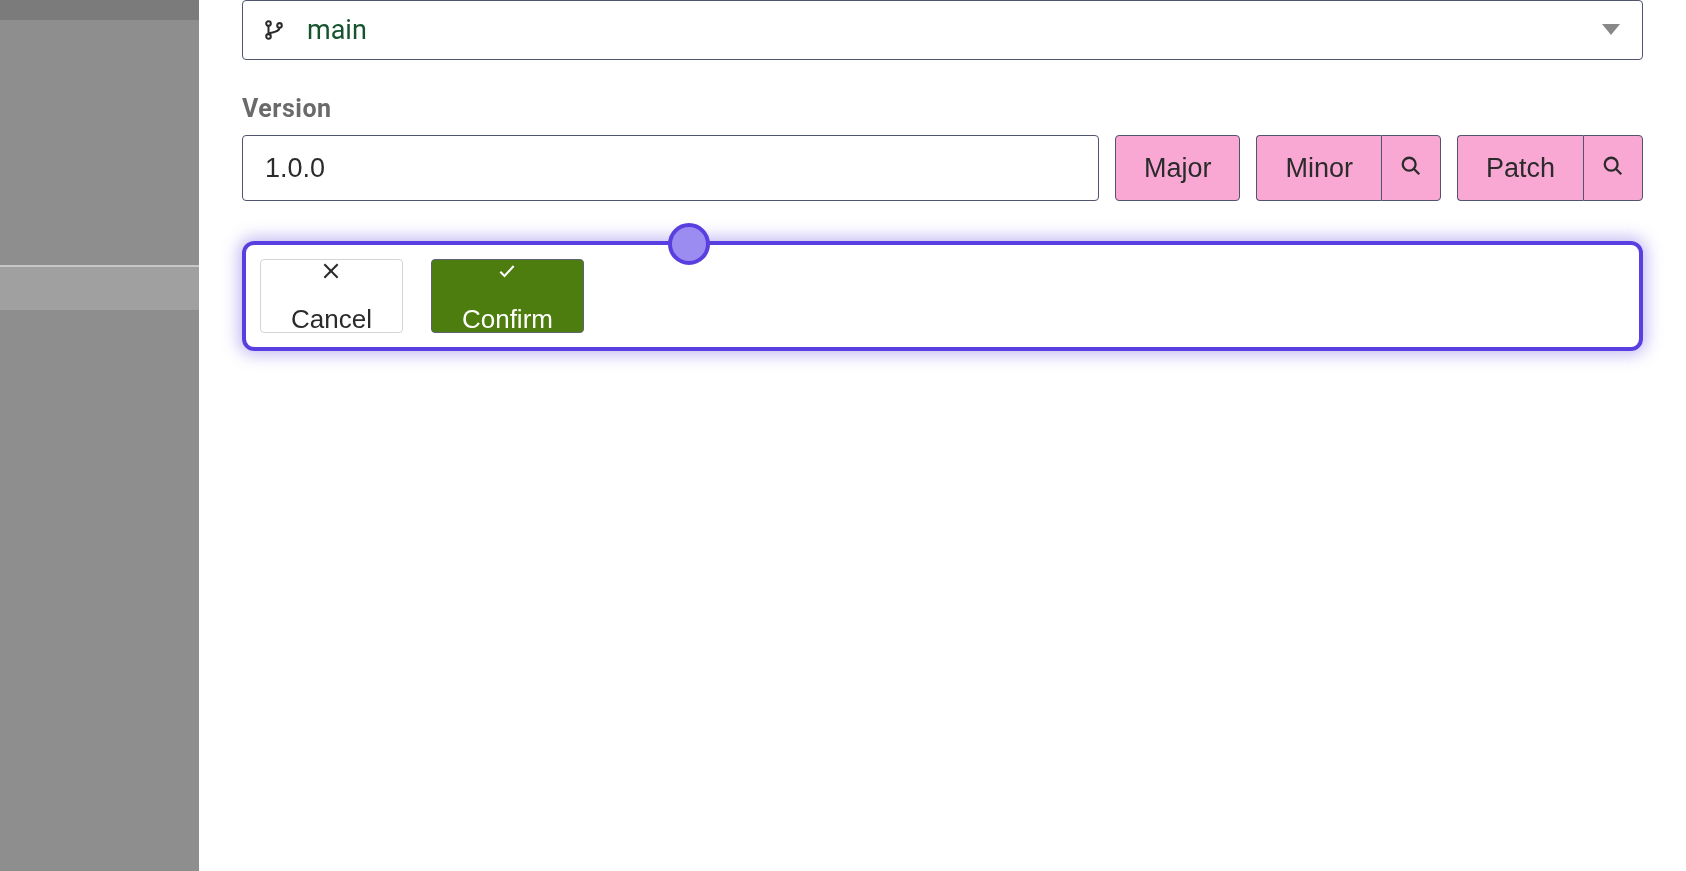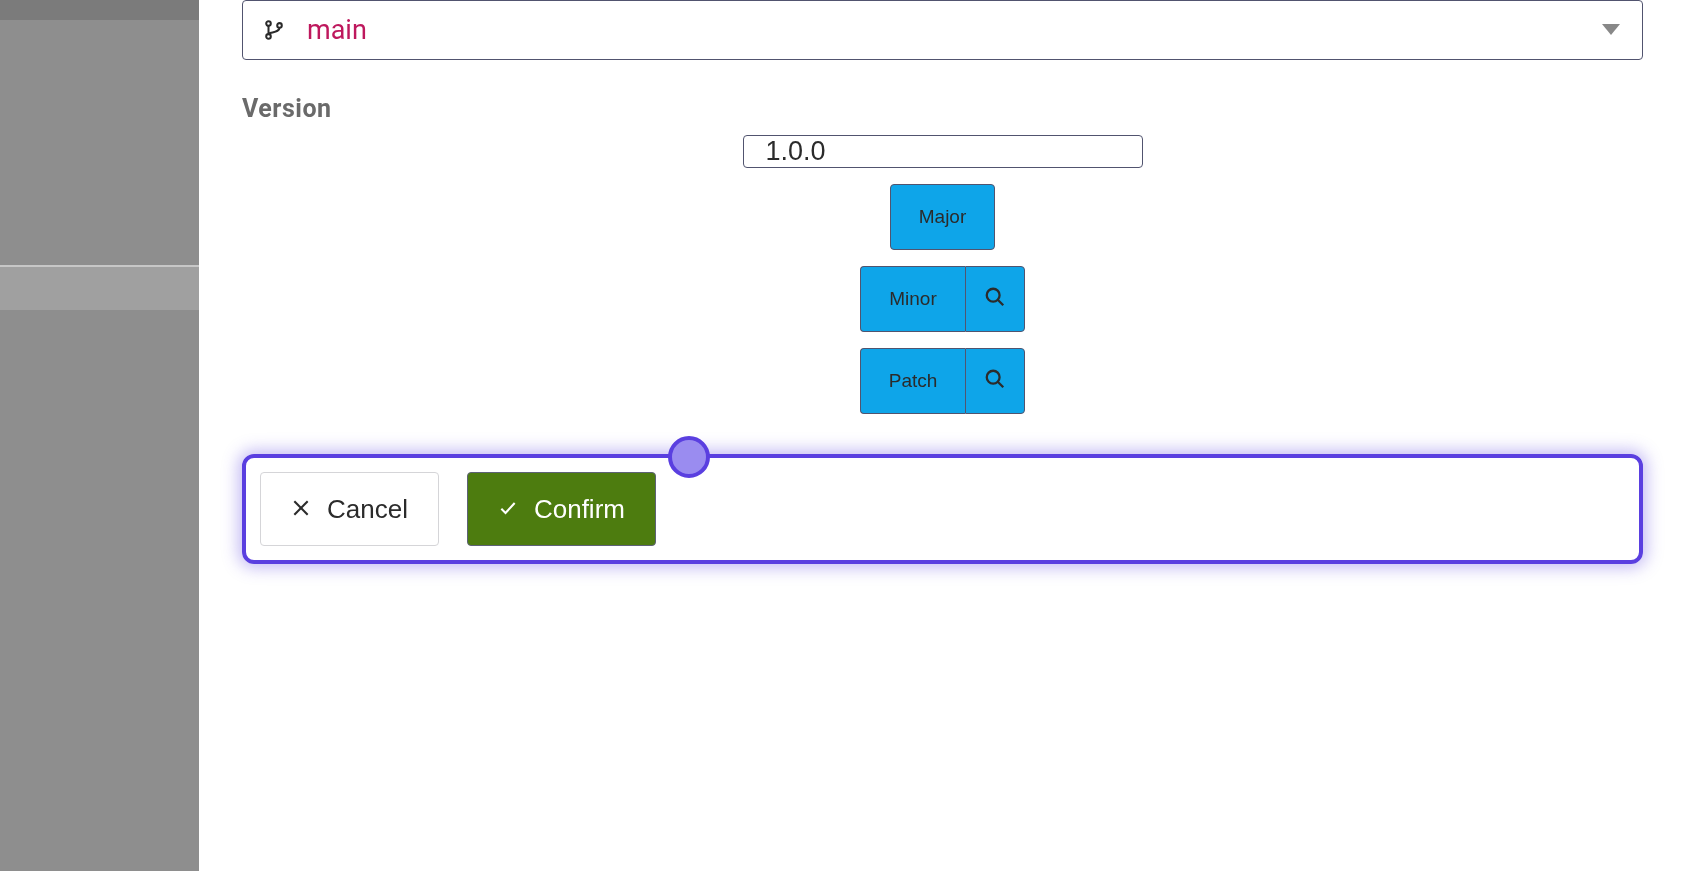--- a/index.html
+++ b/index.html
@@ -69,59 +69,58 @@
       cursor: pointer;
     }
     .branch-icon {
       width: 22px;
       height: 22px;
       color: #2a2a2a;
       margin-right: 22px;
     }
     .branch-text {
       font-size: 27px;
-      color: #be185d;
+      color: #14532d;
     }
     .branch-caret {
       position: absolute;
       right: 22px;
       color: #777;
     }
     .version-label {
       margin-top: 34px;
       font-size: 25px;
       color: #6a6a6a;
       letter-spacing: 0.5px;
       font-weight: bold;
     }
     .version-row {
       margin-top: 12px;
       display: flex;
       gap: 16px;
       align-items: center;
-      flex-direction: column;
     }
     .version-input {
       flex: 1;
       height: 66px;
       border: 1px solid #51546f;
       border-radius: 4px;
       padding: 0 22px;
       font-size: 27px;
       color: #2b2b2b;
       outline: none;
     }
     .version-btn-group {
       display: flex;
     }
     .version-btn {
       height: 66px;
       border: 1px solid #51546f;
-      background: #0ea5e9;
-      font-size: 19px;
+      background: #f9a8d4;
+      font-size: 27px;
       color: #2b2b2b;
       padding: 0 28px;
       cursor: pointer;
       border-radius: 4px;
       display: flex;
       align-items: center;
       justify-content: center;
     }
     .btn-group-left {
       border-radius: 4px 0 0 4px;
@@ -154,20 +153,21 @@
     .action-btn {
       height: 74px;
       border-radius: 4px;
       font-size: 26px;
       display: flex;
       align-items: center;
       justify-content: center;
       padding: 0 30px;
       gap: 16px;
       cursor: pointer;
+      flex-direction: column;
     }
     .cancel-btn {
       background: #fff;
       border: 1px solid #d5d5d8;
       color: #2b2b2b;
     }
     .confirm-btn {
       background: #4d7c0f;
       border: 1px solid #5d6276;
       color: #fff;

